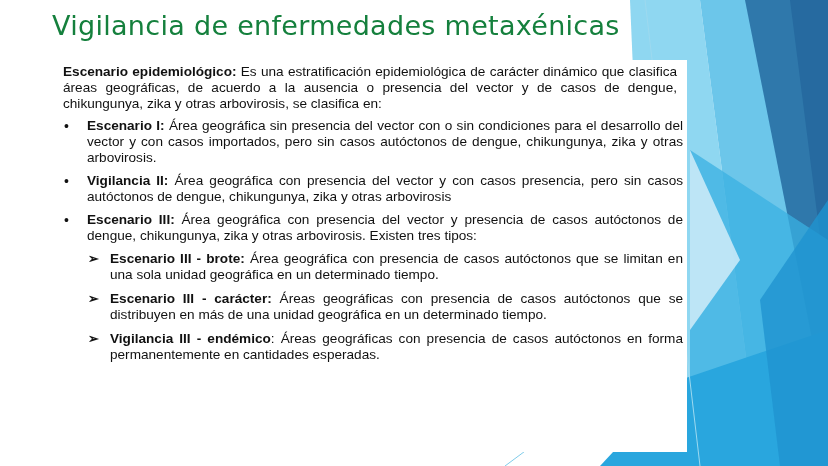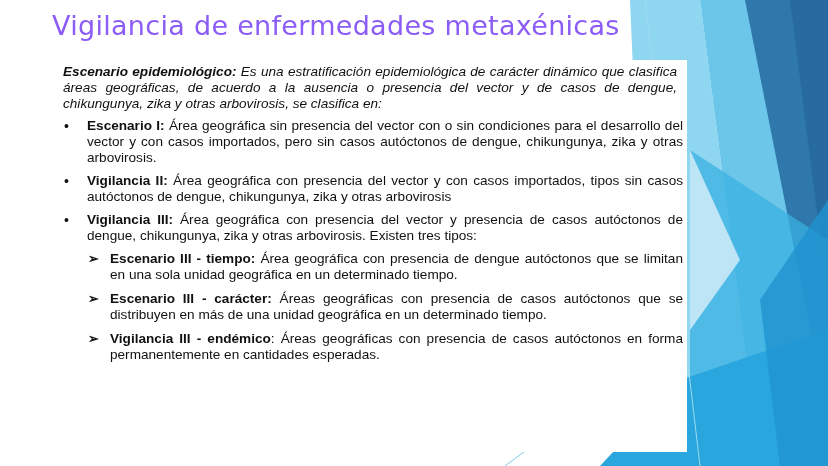--- a/index.html
+++ b/index.html
@@ -1,21 +1,21 @@
 <!DOCTYPE html>
 <html><head>
 <meta charset="utf-8">
 <style>
   html,body{margin:0;padding:0;}
   body{width:828px;height:466px;overflow:hidden;background:#ffffff;position:relative;font-family:"Liberation Sans",sans-serif;}
   .deco{position:absolute;left:0;top:0;width:828px;height:466px;}
-  .title{position:absolute;left:52px;top:10px;font-family:"DejaVu Sans",sans-serif;font-size:27px;color:#8b5cf6;letter-spacing:0.3px;white-space:nowrap;}
+  .title{position:absolute;left:52px;top:10px;font-family:"DejaVu Sans",sans-serif;font-size:27px;color:#15803d;letter-spacing:0.3px;white-space:nowrap;}
   .doc{position:absolute;left:57px;top:60px;width:630px;height:392px;background:#ffffff;}
   .doc-inner{padding:4px 4px 0 4px;color:#111;font-size:13.6px;line-height:16px;}
-  .para{text-align:justify;margin:0 6px 6px 2px;font-style:italic;}
+  .para{text-align:justify;margin:0 6px 6px 2px;}
   .b{font-weight:bold;}
   .list{margin:0;padding:0;list-style:none;}
   .li{position:relative;padding-left:26px;text-align:justify;margin-bottom:7px;}
   .bullet{position:absolute;left:3px;top:0;font-size:14px;}
   .sub{position:relative;padding-left:49px;text-align:justify;margin-bottom:8px;}
   .arrow{position:absolute;left:27px;top:0;font-size:13px;font-weight:bold;}
 </style>
 </head>
 <body>
 
@@ -40,30 +40,30 @@
       <span class="b">Escenario epidemiológico:</span><span> Es una estratificación epidemiológica de carácter dinámico que clasifica áreas geográficas, de acuerdo a la ausencia o presencia del vector y de casos de dengue, chikungunya, zika y otras arbovirosis, se clasifica en:</span>
     </p>
 
     <div class="list">
       <div class="li">
         <span class="bullet">•</span>
         <span class="b">Escenario I:</span><span> Área geográfica sin presencia del vector con o sin condiciones para el desarrollo del vector y con casos importados, pero sin casos autóctonos de dengue, chikungunya, zika y otras arbovirosis.</span>
       </div>
       <div class="li">
         <span class="bullet">•</span>
-        <span class="b">Vigilancia II:</span><span> Área geográfica con presencia del vector y con casos importados, tipos sin casos autóctonos de dengue, chikungunya, zika y otras arbovirosis</span>
+        <span class="b">Vigilancia II:</span><span> Área geográfica con presencia del vector y con casos presencia, pero sin casos autóctonos de dengue, chikungunya, zika y otras arbovirosis</span>
       </div>
       <div class="li">
         <span class="bullet">•</span>
-        <span class="b">Vigilancia III:</span><span> Área geográfica con presencia del vector y presencia de casos autóctonos de dengue, chikungunya, zika y otras arbovirosis. Existen tres tipos:</span>
+        <span class="b">Escenario III:</span><span> Área geográfica con presencia del vector y presencia de casos autóctonos de dengue, chikungunya, zika y otras arbovirosis. Existen tres tipos:</span>
       </div>
 
       <div class="sub">
         <span class="arrow">➢</span>
-        <span class="b">Escenario III - tiempo:</span><span> Área geográfica con presencia de dengue autóctonos que se limitan en una sola unidad geográfica en un determinado tiempo.</span>
+        <span class="b">Escenario III - brote:</span><span> Área geográfica con presencia de casos autóctonos que se limitan en una sola unidad geográfica en un determinado tiempo.</span>
       </div>
       <div class="sub">
         <span class="arrow">➢</span>
         <span class="b">Escenario III - carácter:</span><span> Áreas geográficas con presencia de casos autóctonos que se distribuyen en más de una unidad geográfica en un determinado tiempo.</span>
       </div>
       <div class="sub">
         <span class="arrow">➢</span>
         <span class="b">Vigilancia III - endémico</span><span>: Áreas geográficas con presencia de casos autóctonos en forma permanentemente en cantidades esperadas.</span>
       </div>
     </div>

